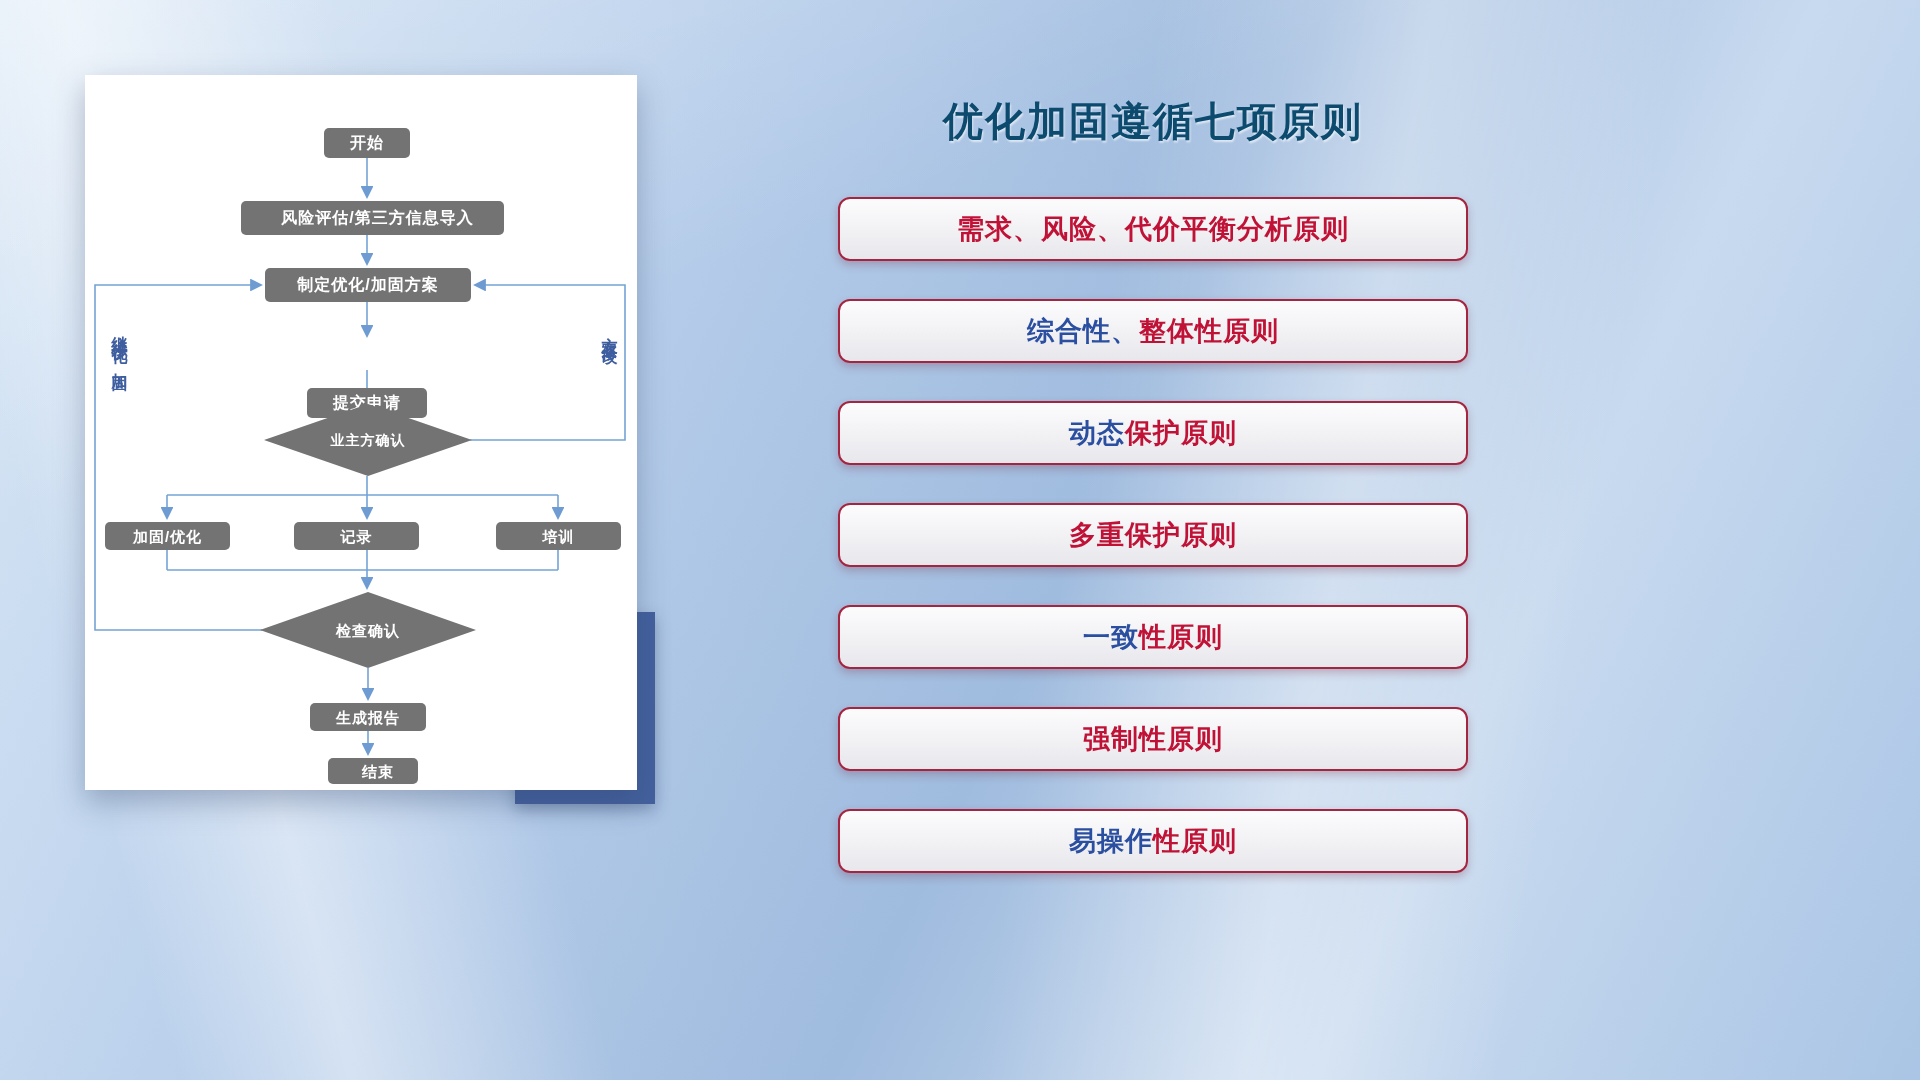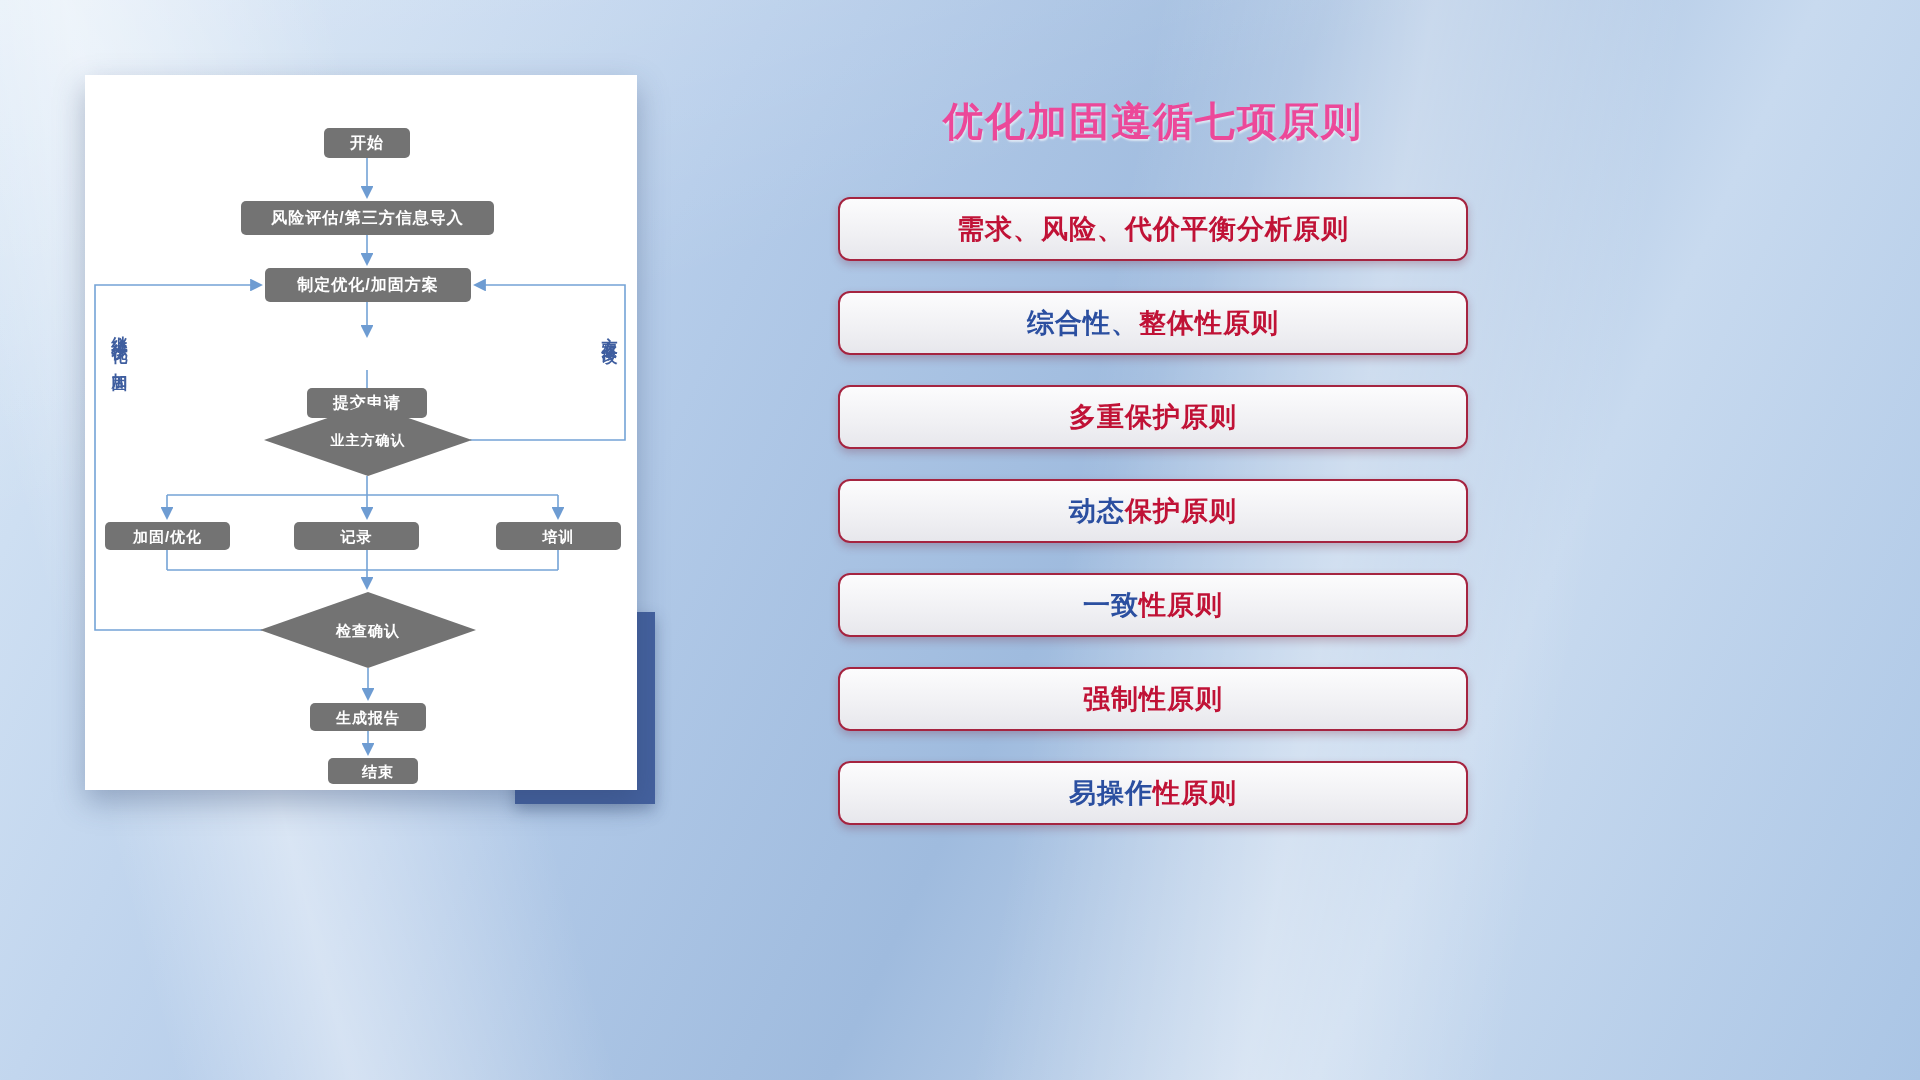--- a/index.html
+++ b/index.html
@@ -30,24 +30,24 @@
   .diamond{clip-path:polygon(50% 0,100% 50%,50% 100%,0 50%);border-radius:0;font-size:14px;}
   .vlabel{
     position:absolute;writing-mode:vertical-rl;text-orientation:upright;
     color:#3f5e9f;font-weight:bold;font-size:16px;letter-spacing:4px;line-height:1.1;
   }
 
   
   .right-col{position:absolute;left:838px;top:0;width:630px;height:1080px;}
   .title{
     position:absolute;top:94px;left:0;width:100%;text-align:center;margin:0;
-    font-size:40px;font-weight:bold;color:#ec4899;letter-spacing:2px;
+    font-size:40px;font-weight:bold;color:#0c4a6e;letter-spacing:2px;
     text-shadow:1px 2px 2px rgba(255,255,255,.6);
   }
-  .plist{position:absolute;top:197px;left:0;width:100%;display:flex;flex-direction:column;gap:30px;}
+  .plist{position:absolute;top:197px;left:0;width:100%;display:flex;flex-direction:column;gap:38px;}
   .pbox{
     height:60px;border:2px solid #a52440;border-radius:12px;
     background:linear-gradient(180deg,#fcfcfd 0%,#f1f1f4 55%,#e7e7ec 100%);
     box-shadow:0 4px 8px rgba(120,40,60,.28);
     display:flex;align-items:center;justify-content:center;
     font-size:27px;font-weight:bold;letter-spacing:1px;
   }
   .seg-blue{color:#2b4fa0;}
   .seg-red{color:#c01236;}
 </style>
@@ -82,21 +82,21 @@
         <line x1="282" y1="475" x2="282" y2="513" marker-end="url(#ah)"></line>
         <line x1="283" y1="593" x2="283" y2="624" marker-end="url(#ah)"></line>
         <line x1="283" y1="656" x2="283" y2="679" marker-end="url(#ah)"></line>
         <path d="M385 365 H540 V210 H390" marker-end="url(#ah)"></path>
         <path d="M177 555 H10 V210 H176" marker-end="url(#ah)"></path>
       </g>
     </svg>
 
     <div class="node" style="left:239px;top:53px;width:86px;height:30px;">开始</div>
 
-    <div class="node" style="left:156px;top:126px;width:253px;height:34px;">风险评估/第三方信息导入</div>
+    <div class="node" style="left:156px;top:126px;width:253px;height:34px;padding-left:10px;">风险评估/第三方信息导入</div>
 
     <div class="node" style="left:180px;top:193px;width:206px;height:34px;">制定优化/加固方案</div>
 
     <div class="node" style="left:222px;top:265px;width:120px;height:30px;margin-top:48px;">提交申请</div>
 
     <div class="node diamond" style="left:179px;top:329px;width:208px;height:72px;">业主方确认</div>
 
     <div class="node small" style="left:20px;top:447px;width:125px;height:28px;">加固/优化</div>
 
     <div class="node small" style="left:209px;top:447px;width:125px;height:28px;">记录</div>
@@ -125,27 +125,27 @@
         <span class="seg-blue"></span>
           <span class="seg-red">需求、风险、代价平衡分析原则</span>
       </div>
 
       <div class="pbox">
         <span class="seg-blue">综合性、</span>
           <span class="seg-red">整体性原则</span>
       </div>
 
       <div class="pbox">
-        <span class="seg-blue"></span>
-          <span class="seg-red">多重保护原则</span>
+        <span class="seg-blue">动态</span>
+          <span class="seg-red">保护原则</span>
       </div>
 
       <div class="pbox">
-        <span class="seg-blue">动态</span>
-          <span class="seg-red">保护原则</span>
+        <span class="seg-blue"></span>
+          <span class="seg-red">多重保护原则</span>
       </div>
 
       <div class="pbox">
         <span class="seg-blue">一致</span>
           <span class="seg-red">性原则</span>
       </div>
 
       <div class="pbox">
         <span class="seg-blue"></span>
           <span class="seg-red">强制性原则</span>

